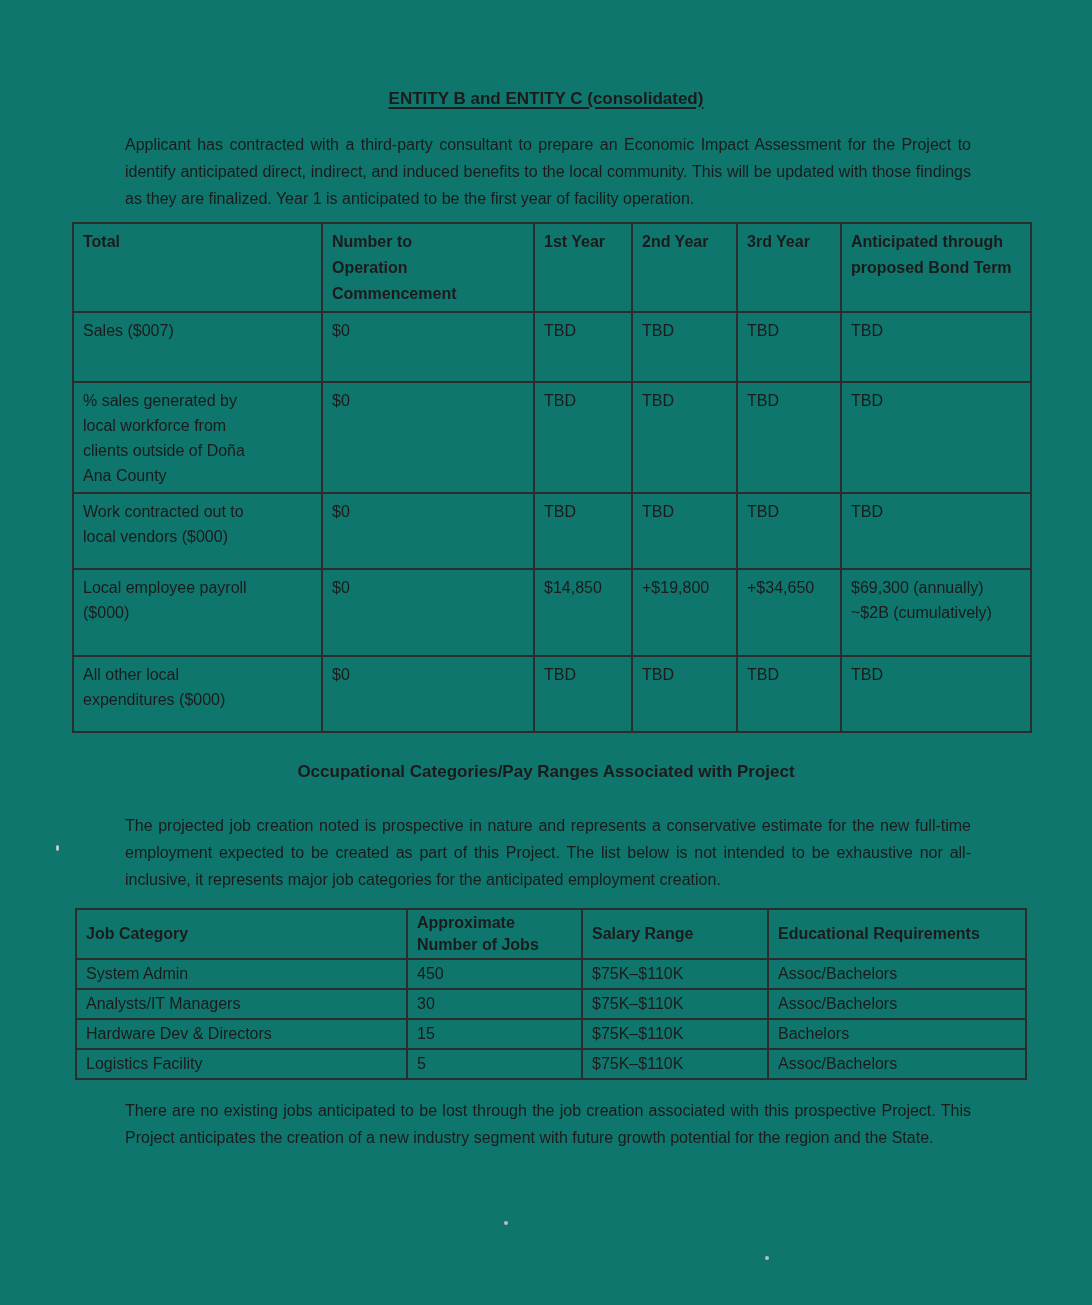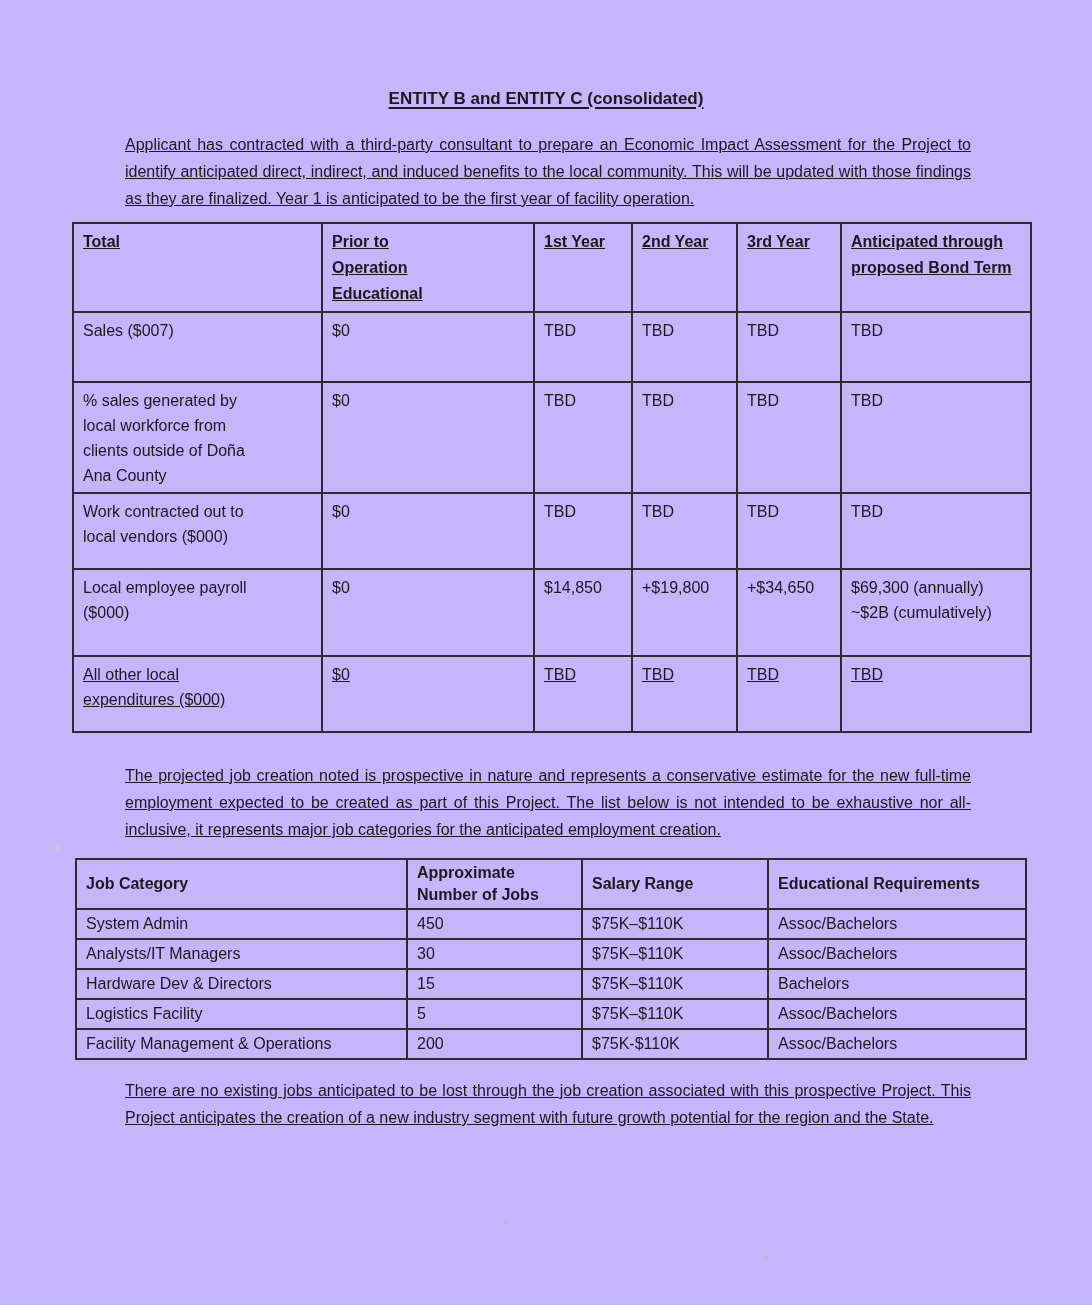--- a/index.html
+++ b/index.html
@@ -2,21 +2,21 @@
 <html><head>
 <meta charset="utf-8">
 <style>
   * { box-sizing: border-box; }
   html, body { margin: 0; padding: 0; background: #e9e9e9; }
   .page {
     position: relative;
     width: 1092px;
     height: 1305px;
     margin: 0 auto;
-    background: #c4b5fd;
+    background: #0f766e;
     color: #1b1b1b;
     font-family: "Liberation Sans", sans-serif;
     padding-top: 88px;
     overflow: hidden;
   }
   .doc-title {
     margin: 0;
     text-align: center;
     font-size: 17px;
     line-height: 22px;
@@ -24,41 +24,40 @@
     text-decoration: underline;
     text-decoration-thickness: 2px;
     text-underline-offset: 3px;
   }
   .para {
     margin: 21px 0 0 125px;
     width: 846px;
     font-size: 16px;
     line-height: 27px;
     text-align: justify;
-    text-decoration: underline;
   }
   table {
     border-collapse: collapse;
     table-layout: fixed;
     font-size: 16px;
   }
   .impact-table {
     margin: 10px 0 0 72px;
     width: 958px;
   }
   .impact-table th, .impact-table td {
     border: 2px solid #2c2c2c;
     vertical-align: top;
     text-align: left;
     padding: 5px 8px 4px 9px;
     line-height: 25px;
     font-weight: normal;
   }
   .impact-table th { font-weight: bold; line-height: 26px; }
-  .h76 { height: 76px; text-decoration: underline; }
+  .h76 { height: 76px; }
   .h70 { height: 70px; }
   .h98 { height: 98px; }
   .h72 { height: 76px; }
   .h68 { height: 87px; }
   .wrap-120 { max-width: 120px; }
   .wrap-185 { max-width: 185px; }
   .wrap-130 { max-width: 130px; }
   .doc-subtitle {
     margin: 28px 0 0 0;
     text-align: center;
@@ -107,21 +106,21 @@
       <col style="width:105px">
         <col style="width:104px">
         <col style="width:190px">
     </colgroup>
     <thead>
       <tr class="h76">
         <th>
             <div>Total</div>
           </th>
         <th>
-            <div class="wrap-120">Prior to Operation Educational</div>
+            <div class="wrap-120">Number to Operation Commencement</div>
           </th>
         <th>1st Year</th>
         <th>2nd Year</th>
         <th>3rd Year</th>
         <th>Anticipated through proposed Bond Term</th>
       </tr>
     </thead>
     <tbody>
       <tr class="h70">
         <td>
@@ -172,20 +171,21 @@
           </td>
         <td>$0</td>
         <td>TBD</td>
         <td>TBD</td>
         <td>TBD</td>
         <td>TBD</td>
       </tr>
     </tbody>
   </table>
 
+  <h2 class="doc-subtitle">Occupational Categories/Pay Ranges Associated with Project</h2>
 
   <p class="para para-2">The projected job creation noted is prospective in nature and represents a conservative estimate for the new full-time employment expected to be created as part of this Project. The list below is not intended to be exhaustive nor all-inclusive, it represents major job categories for the anticipated employment creation.</p>
 
   <table class="jobs-table">
     <colgroup>
       <col style="width:331px">
         <col style="width:175px">
         <col style="width:186px">
         <col style="width:258px">
     </colgroup>
@@ -217,26 +217,20 @@
         <td>15</td>
         <td>$75K–$110K</td>
         <td>Bachelors</td>
       </tr>
       <tr>
         <td>Logistics Facility</td>
         <td>5</td>
         <td>$75K–$110K</td>
         <td>Assoc/Bachelors</td>
       </tr>
-      <tr>
-        <td>Facility Management &amp; Operations</td>
-        <td>200</td>
-        <td>$75K-$110K</td>
-        <td>Assoc/Bachelors</td>
-      </tr>
     </tbody>
   </table>
 
   <p class="para para-3">There are no existing jobs anticipated to be lost through the job creation associated with this prospective Project. This Project anticipates the creation of a new industry segment with future growth potential for the region and the State.</p>
 
   <div class="speck speck-1"></div>
   <div class="speck speck-2"></div>
   <div class="speck speck-3"></div>
 
 </div>

